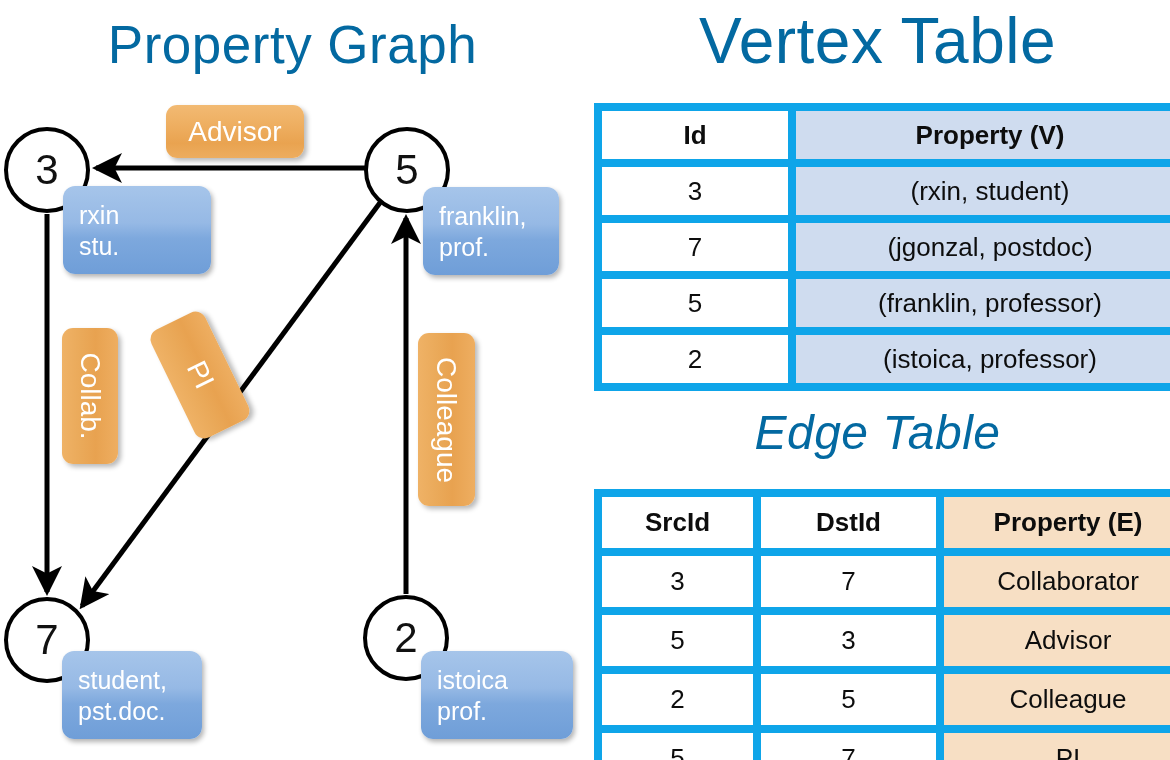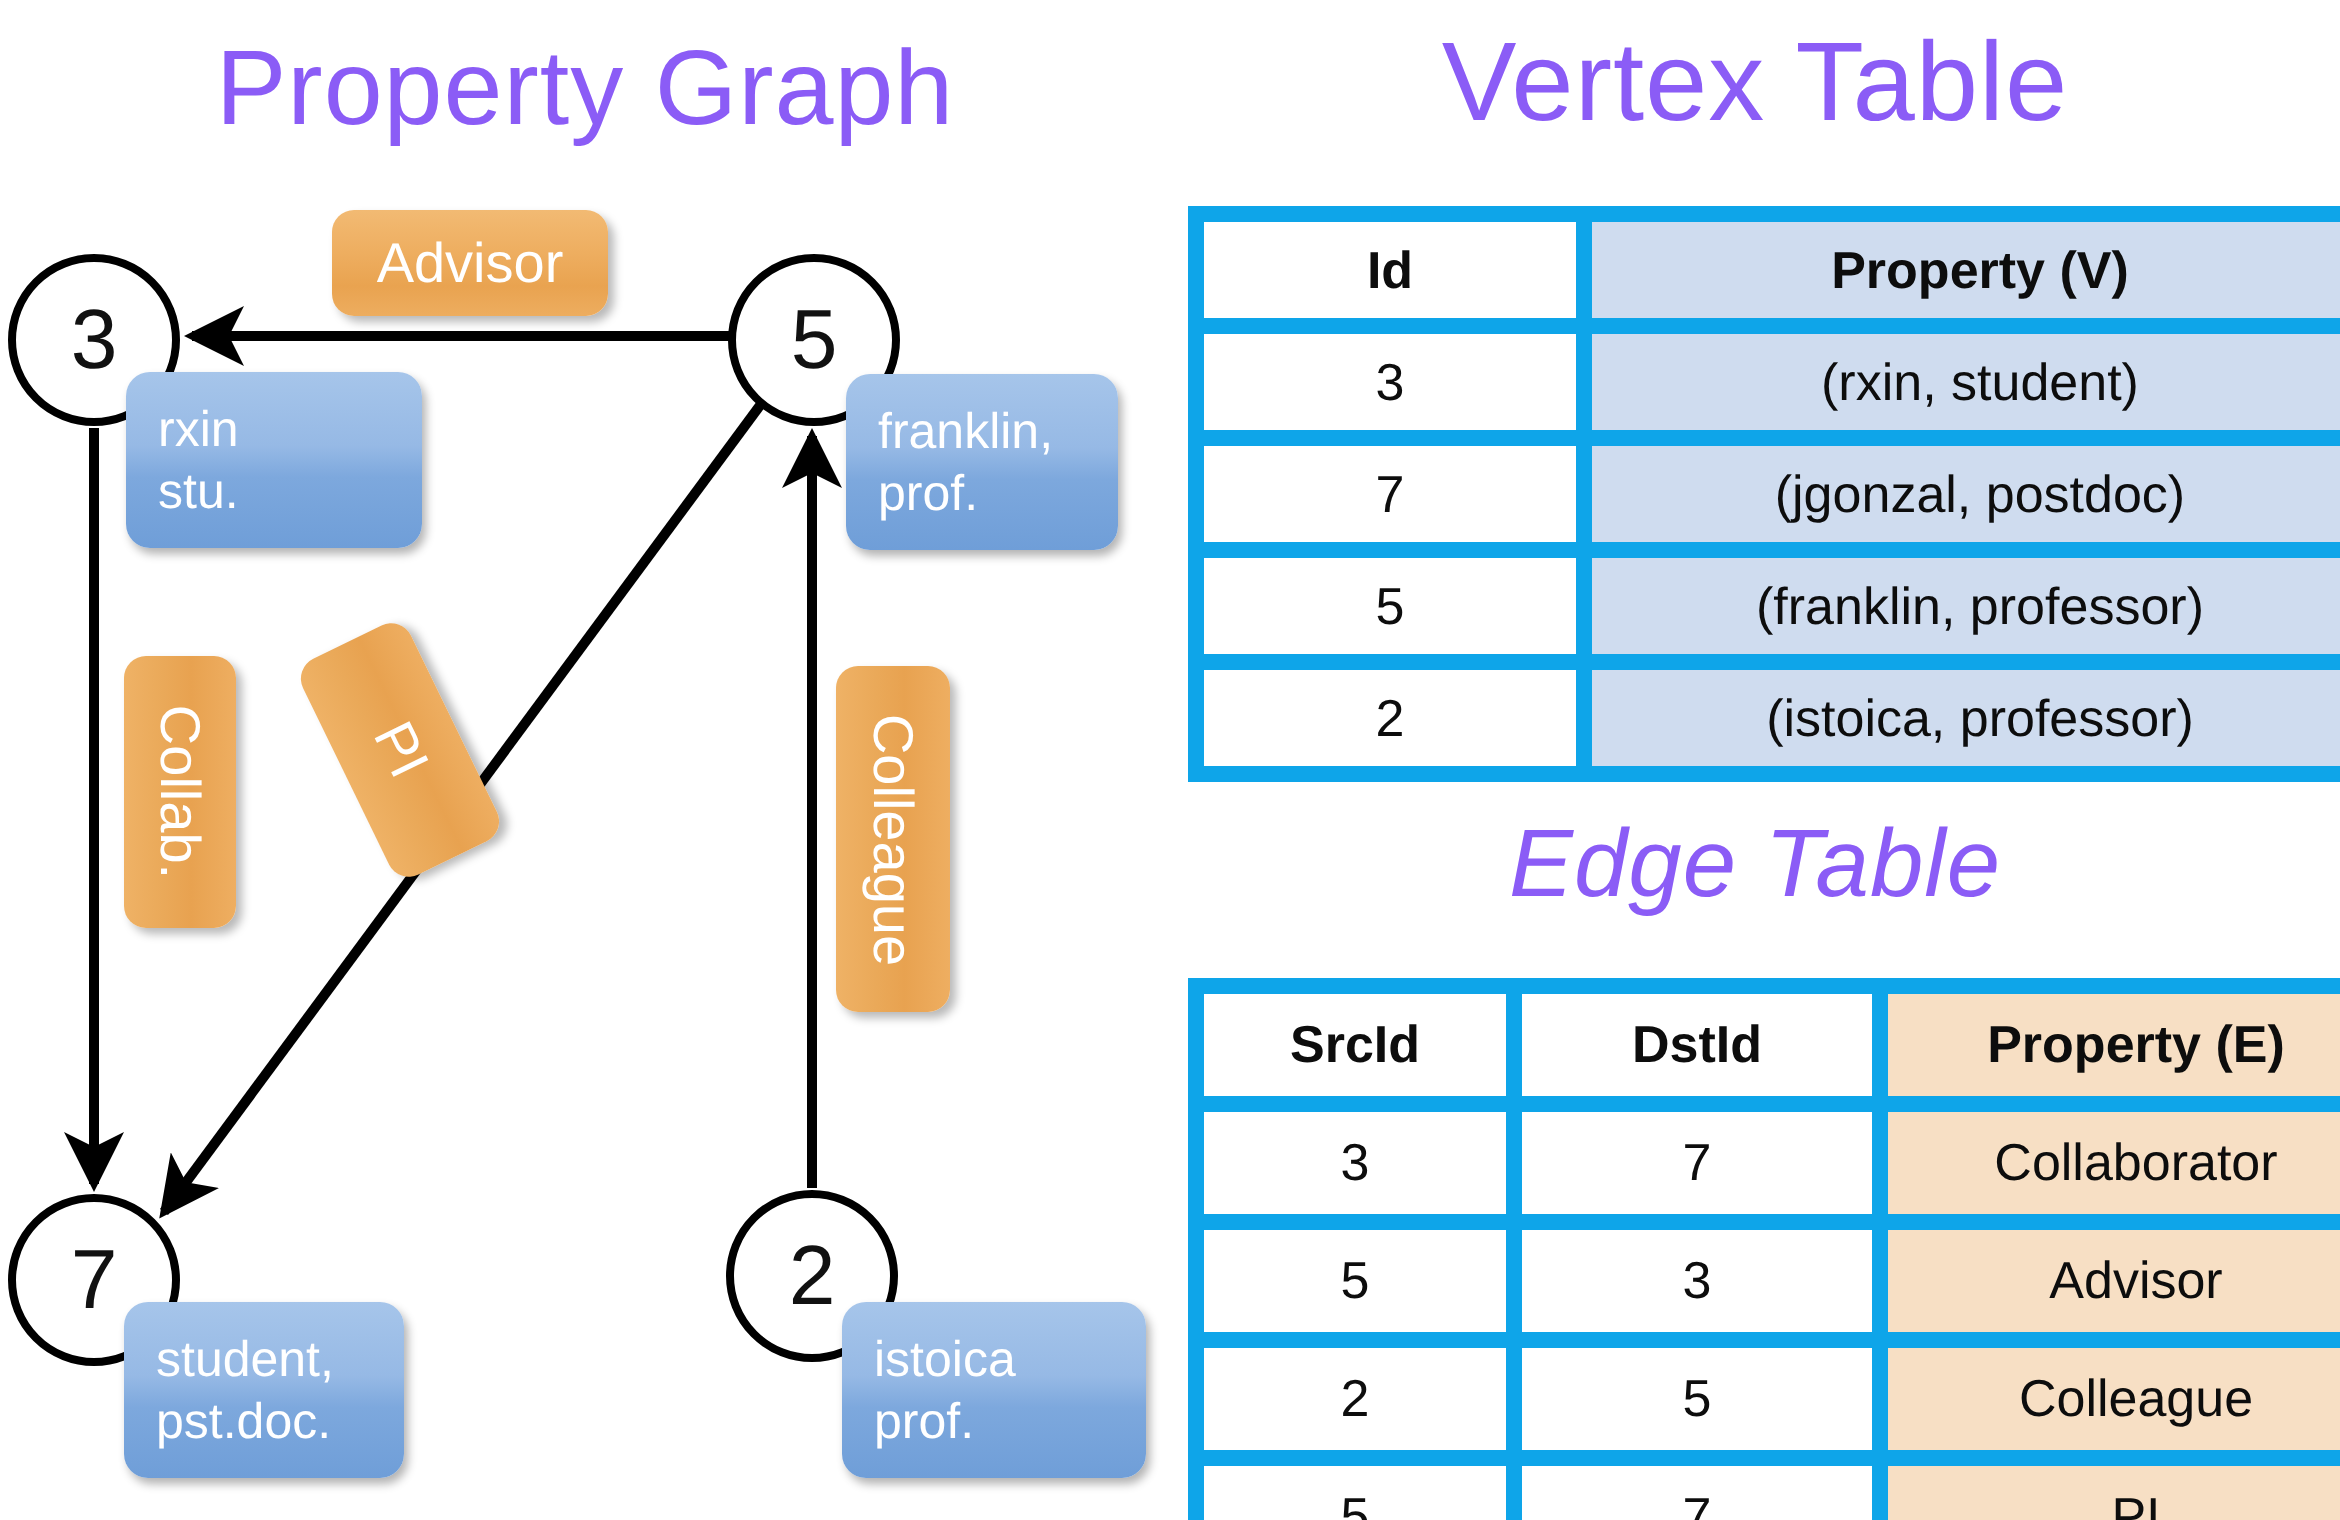--- a/index.html
+++ b/index.html
@@ -14,34 +14,34 @@
     overflow: hidden;
     font-family: "Liberation Sans", sans-serif;
     color: #000000;
   }
 
   
   .title {
     position: absolute;
     font-family: "Liberation Sans", sans-serif;
     font-weight: 300;
-    color: #8b5cf6;
+    color: #0369a1;
     white-space: nowrap;
     letter-spacing: 0.5px;
   }
   #title-property-graph {
     left: 0; top: 14px; width: 585px;
     text-align: center;
     font-size: 53px;
     line-height: 62px;
   }
   #title-vertex-table {
     left: 585px; top: 12px; width: 585px;
     text-align: center;
-    font-size: 56px;
+    font-size: 64px;
     line-height: 58px;
   }
   #title-edge-table {
     left: 585px; top: 404px; width: 585px;
     text-align: center;
     font-size: 48px;
     line-height: 58px;
     font-style: italic;
   }
 

